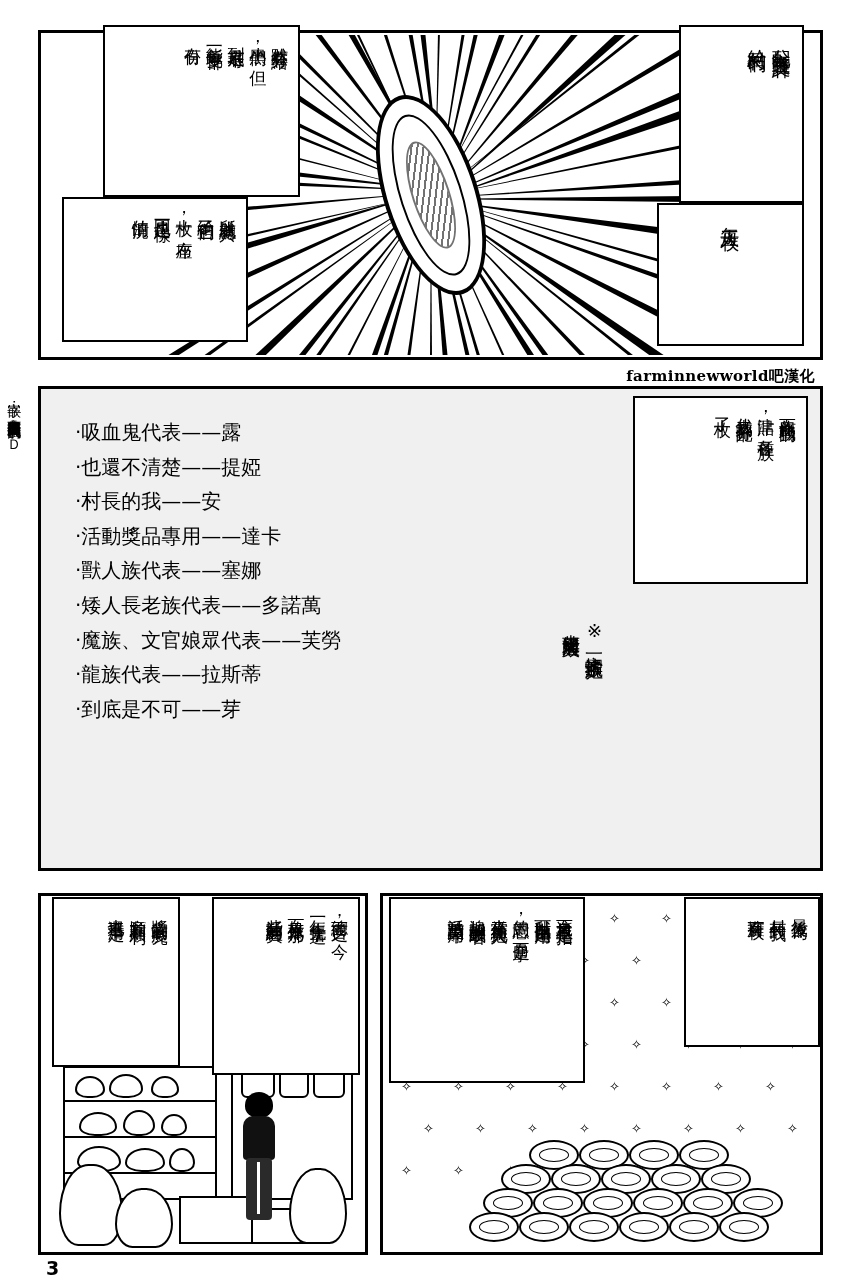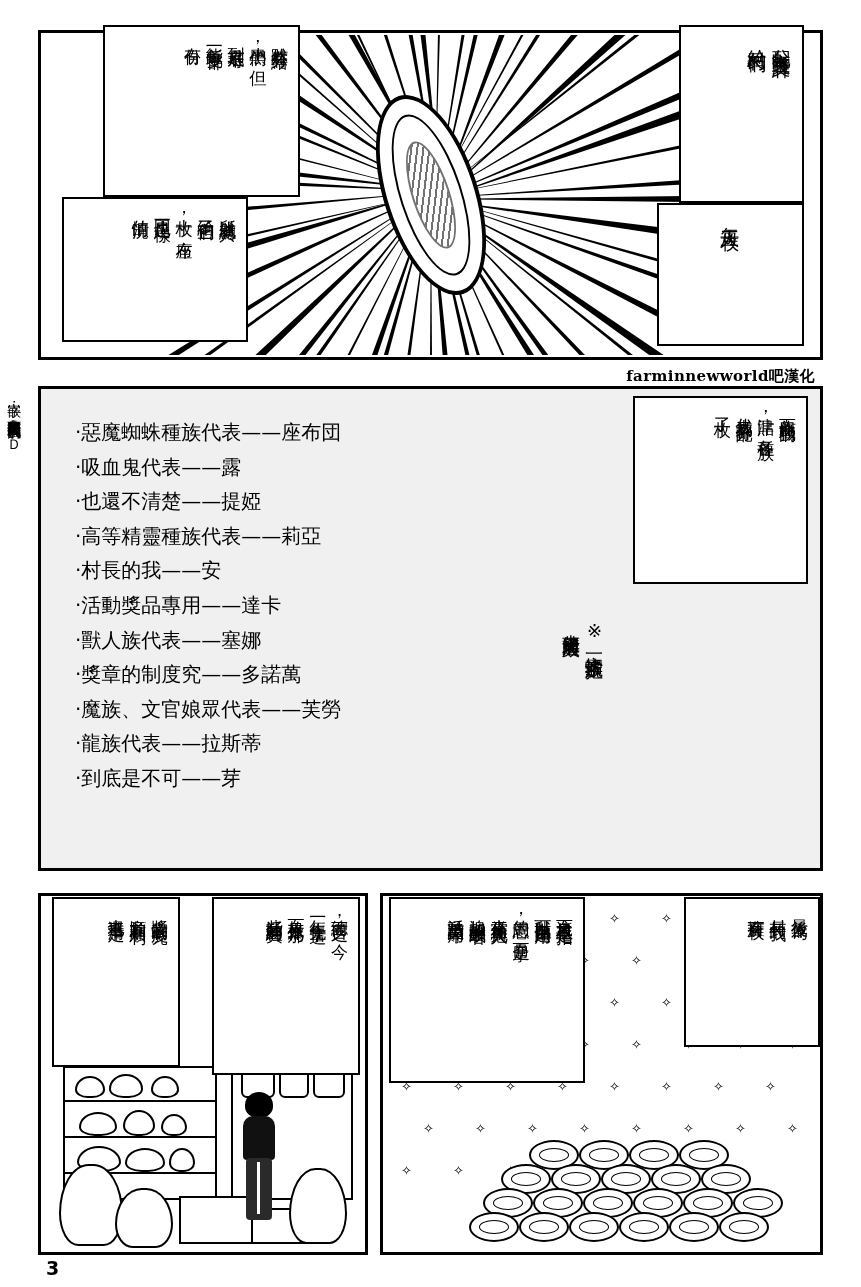--- a/index.html
+++ b/index.html
@@ -340,28 +340,26 @@
     <div class="vline">十枚，座布</div>
     <div class="vline">団也是一樣</div>
     <div class="vline">的情況</div>
   </div>
 
   <div id="credit">farminnewworld吧漢化</div>
 
   <div class="panel" id="panel-list">
 
     <div id="rep-list">
-      <div class="rep">·惡魔蜘蛛種族代表——座布団</div>
       <div class="rep">·吸血鬼代表——露</div>
       <div class="rep">·也還不清楚——提婭</div>
-      <div class="rep">·高等精靈種族代表——莉亞</div>
       <div class="rep">·村長的我——安</div>
       <div class="rep">·活動獎品專用——達卡</div>
       <div class="rep">·獸人族代表——塞娜</div>
-      <div class="rep">·獎章的制度究——多諾萬</div>
+      <div class="rep">·矮人長老族代表——多諾萬</div>
       <div class="rep">·魔族、文官娘眾代表——芙勞</div>
       <div class="rep">·龍族代表——拉斯蒂</div>
       <div class="rep">·到底是不可——芽</div>
     </div>
   </div>
 
   <div class="bubble" style="left:633px; top:396px; width:175px; height:188px;">
     <div class="vline">而作為職務的</div>
     <div class="vline">津貼，各種族</div>
     <div class="vline">代表又都分配</div>

